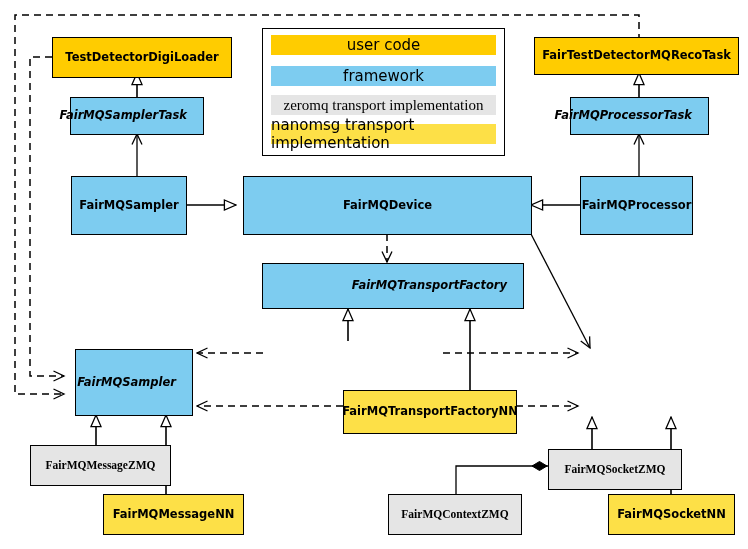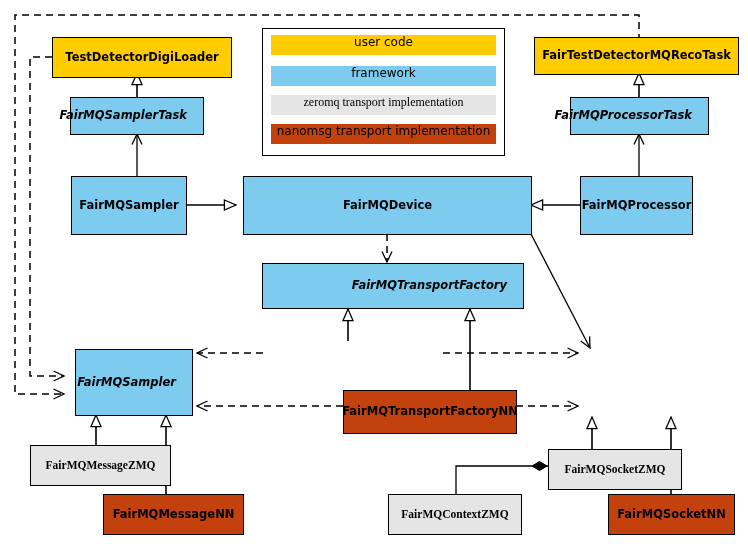--- a/index.html
+++ b/index.html
@@ -4,26 +4,26 @@
 <style>
   html,body{margin:0;padding:0;background:#ffffff;}
   body{font-family:"DejaVu Sans", sans-serif;}
   #canvas{position:relative;width:748px;height:549px;background:#fff;overflow:hidden;}
   svg.edges{position:absolute;left:0;top:0;width:748px;height:549px;pointer-events:none;}
   .node{position:absolute;box-sizing:border-box;border:1.6px solid #000;
         display:flex;align-items:center;justify-content:center;text-align:center;
         font-size:11.5px;font-weight:bold;color:#000;line-height:1.15;padding:2px 16px;}
   .node.abstract{font-style:italic;justify-content:flex-end;}
   .legend-box{position:absolute;box-sizing:border-box;border:1.8px solid #000;background:#fff;}
-  .legend-row{position:absolute;box-sizing:border-box;display:flex;align-items:flex-start;
-              justify-content:center;font-size:12px;color:#000;font-weight:normal;}
+  .legend-row{position:absolute;box-sizing:border-box;display:flex;align-items:center;
+              justify-content:center;font-size:15px;color:#000;font-weight:normal;}
   .c-user{background:#FFCC00;}
   .c-framework{background:#7DCCF0;}
   .c-zmq{background:#e5e5e5;font-family:Liberation Serif, serif;}
-  .c-nn{background:#c2410c;}
+  .c-nn{background:#fde047;}
 </style>
 </head>
 <body>
 
 <div id="canvas">
 
   <svg class="edges" viewBox="0 0 748 549">
     <defs>
       <marker id="hollowTri" markerWidth="14" markerHeight="14" refX="12.6" refY="6" orient="auto" markerUnits="userSpaceOnUse">
         <path d="M1,1 L12.5,6 L1,11 Z" fill="#ffffff" stroke="#000" stroke-width="1.3"></path>

